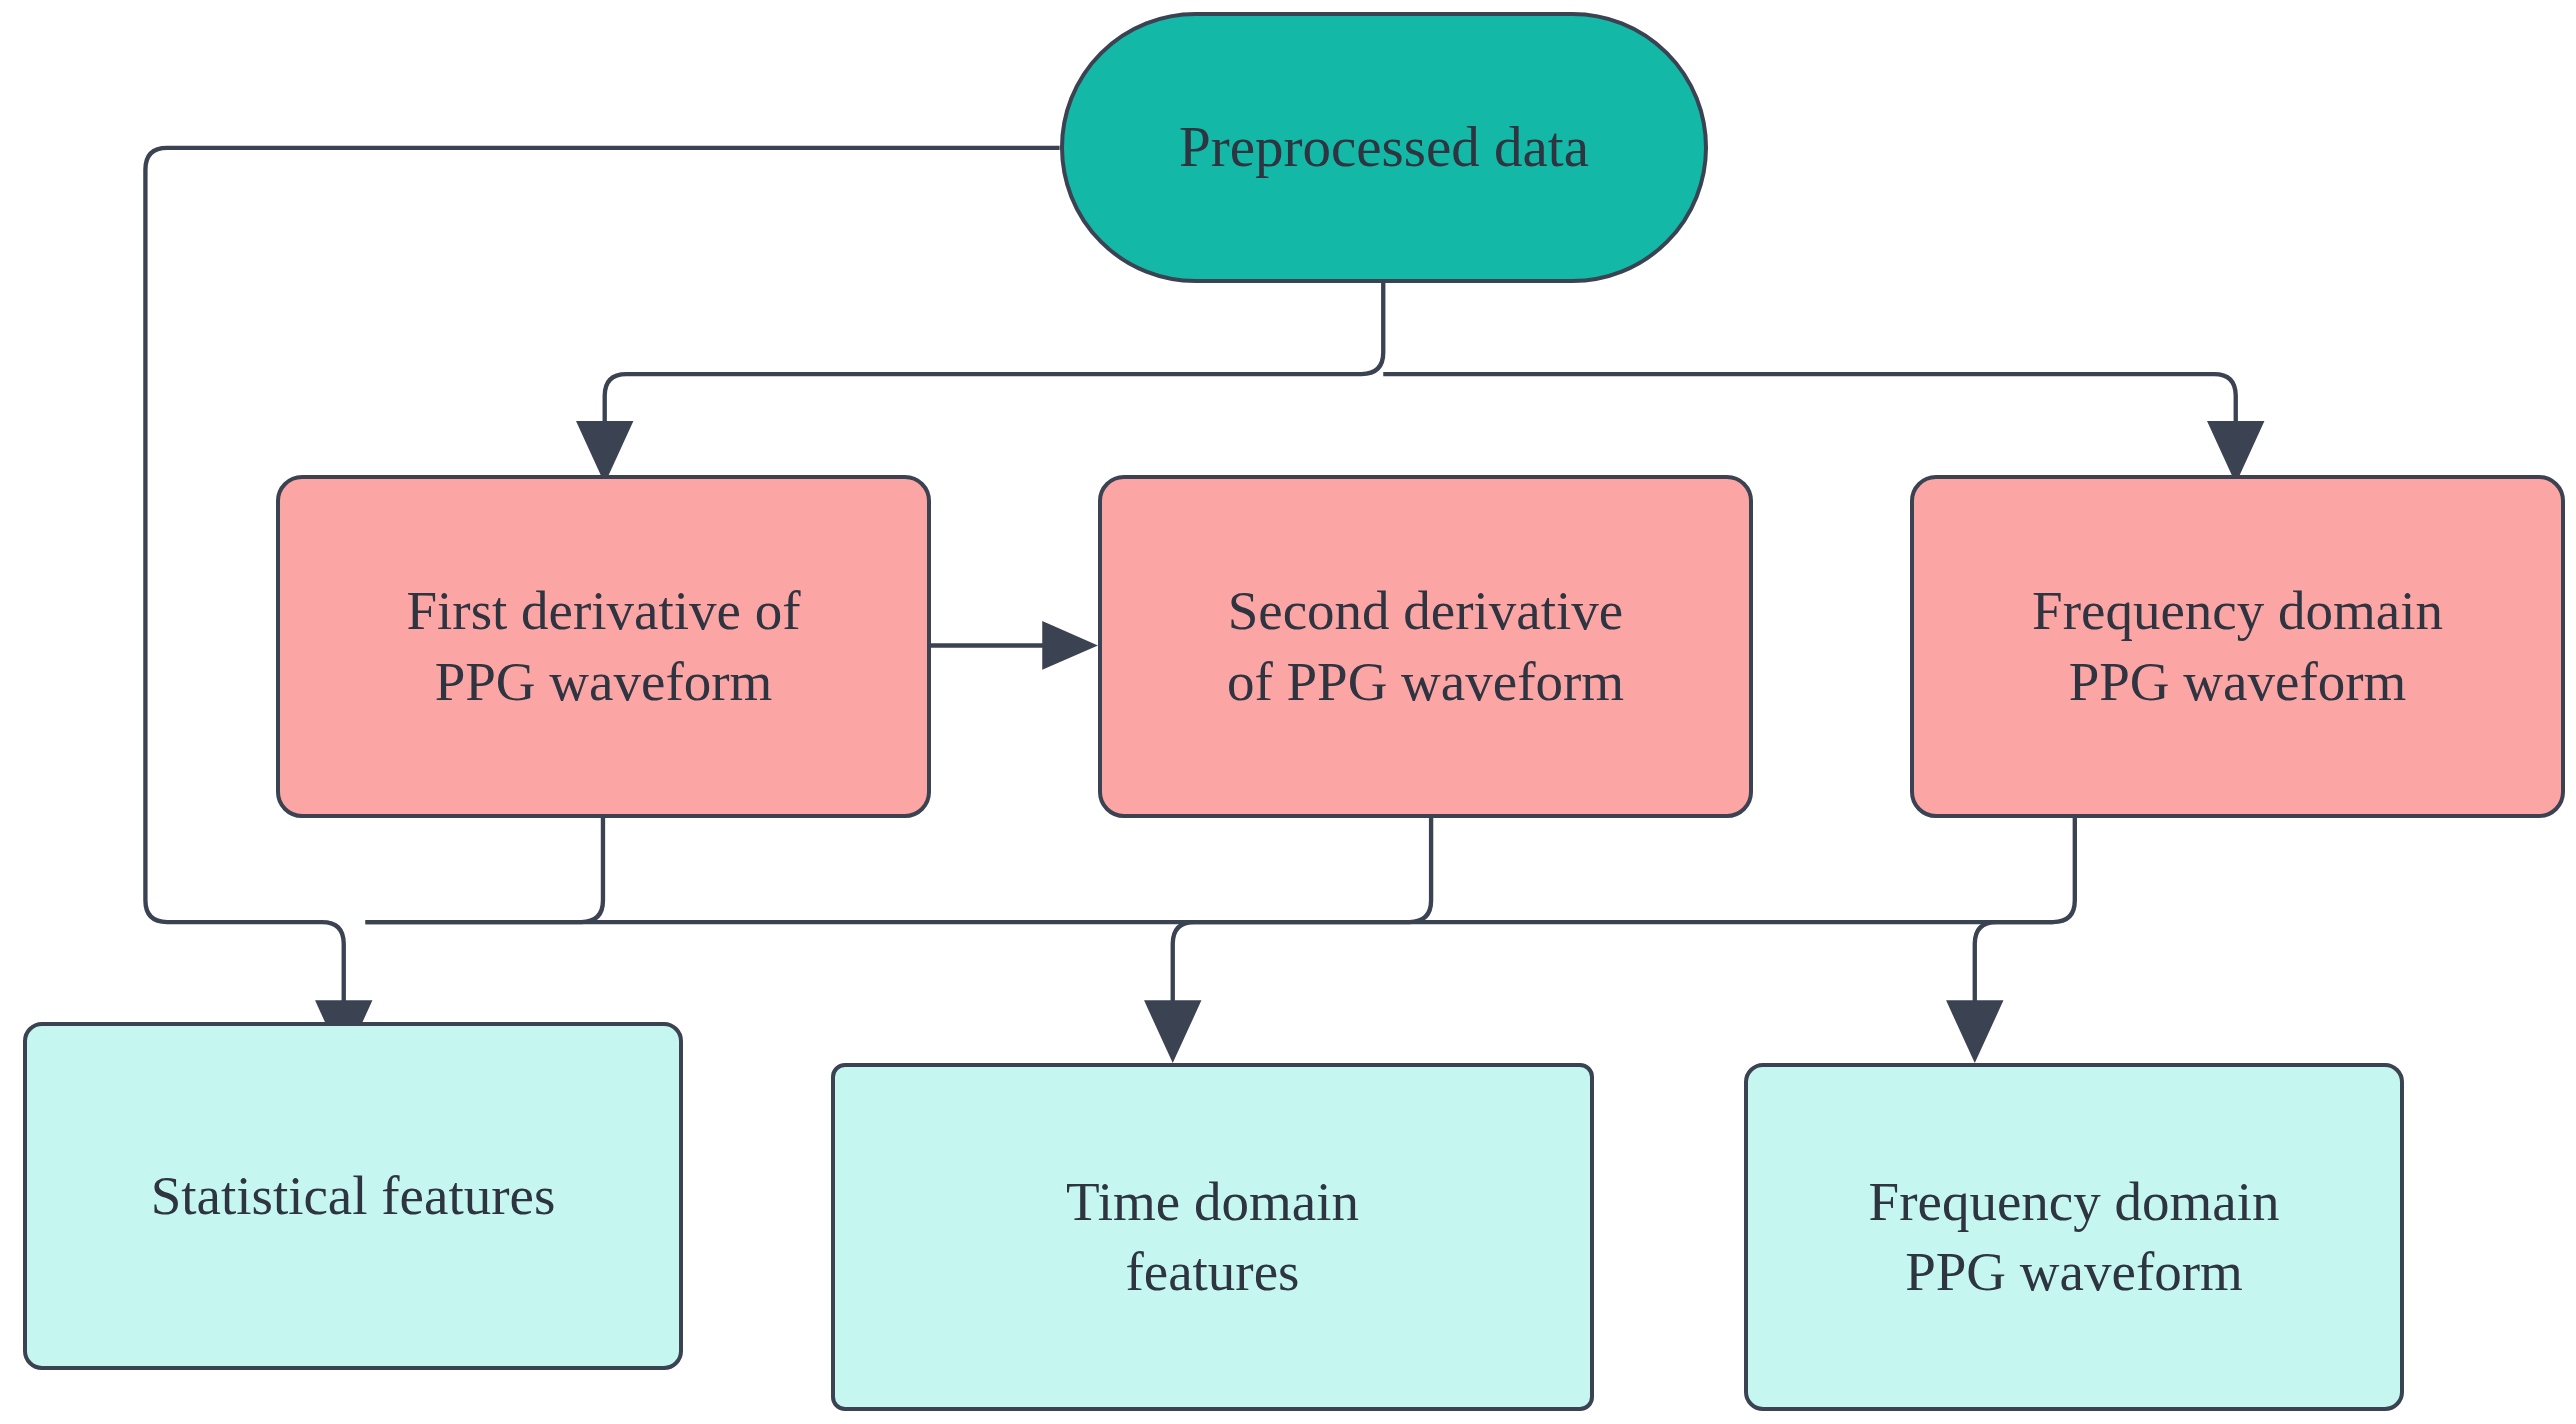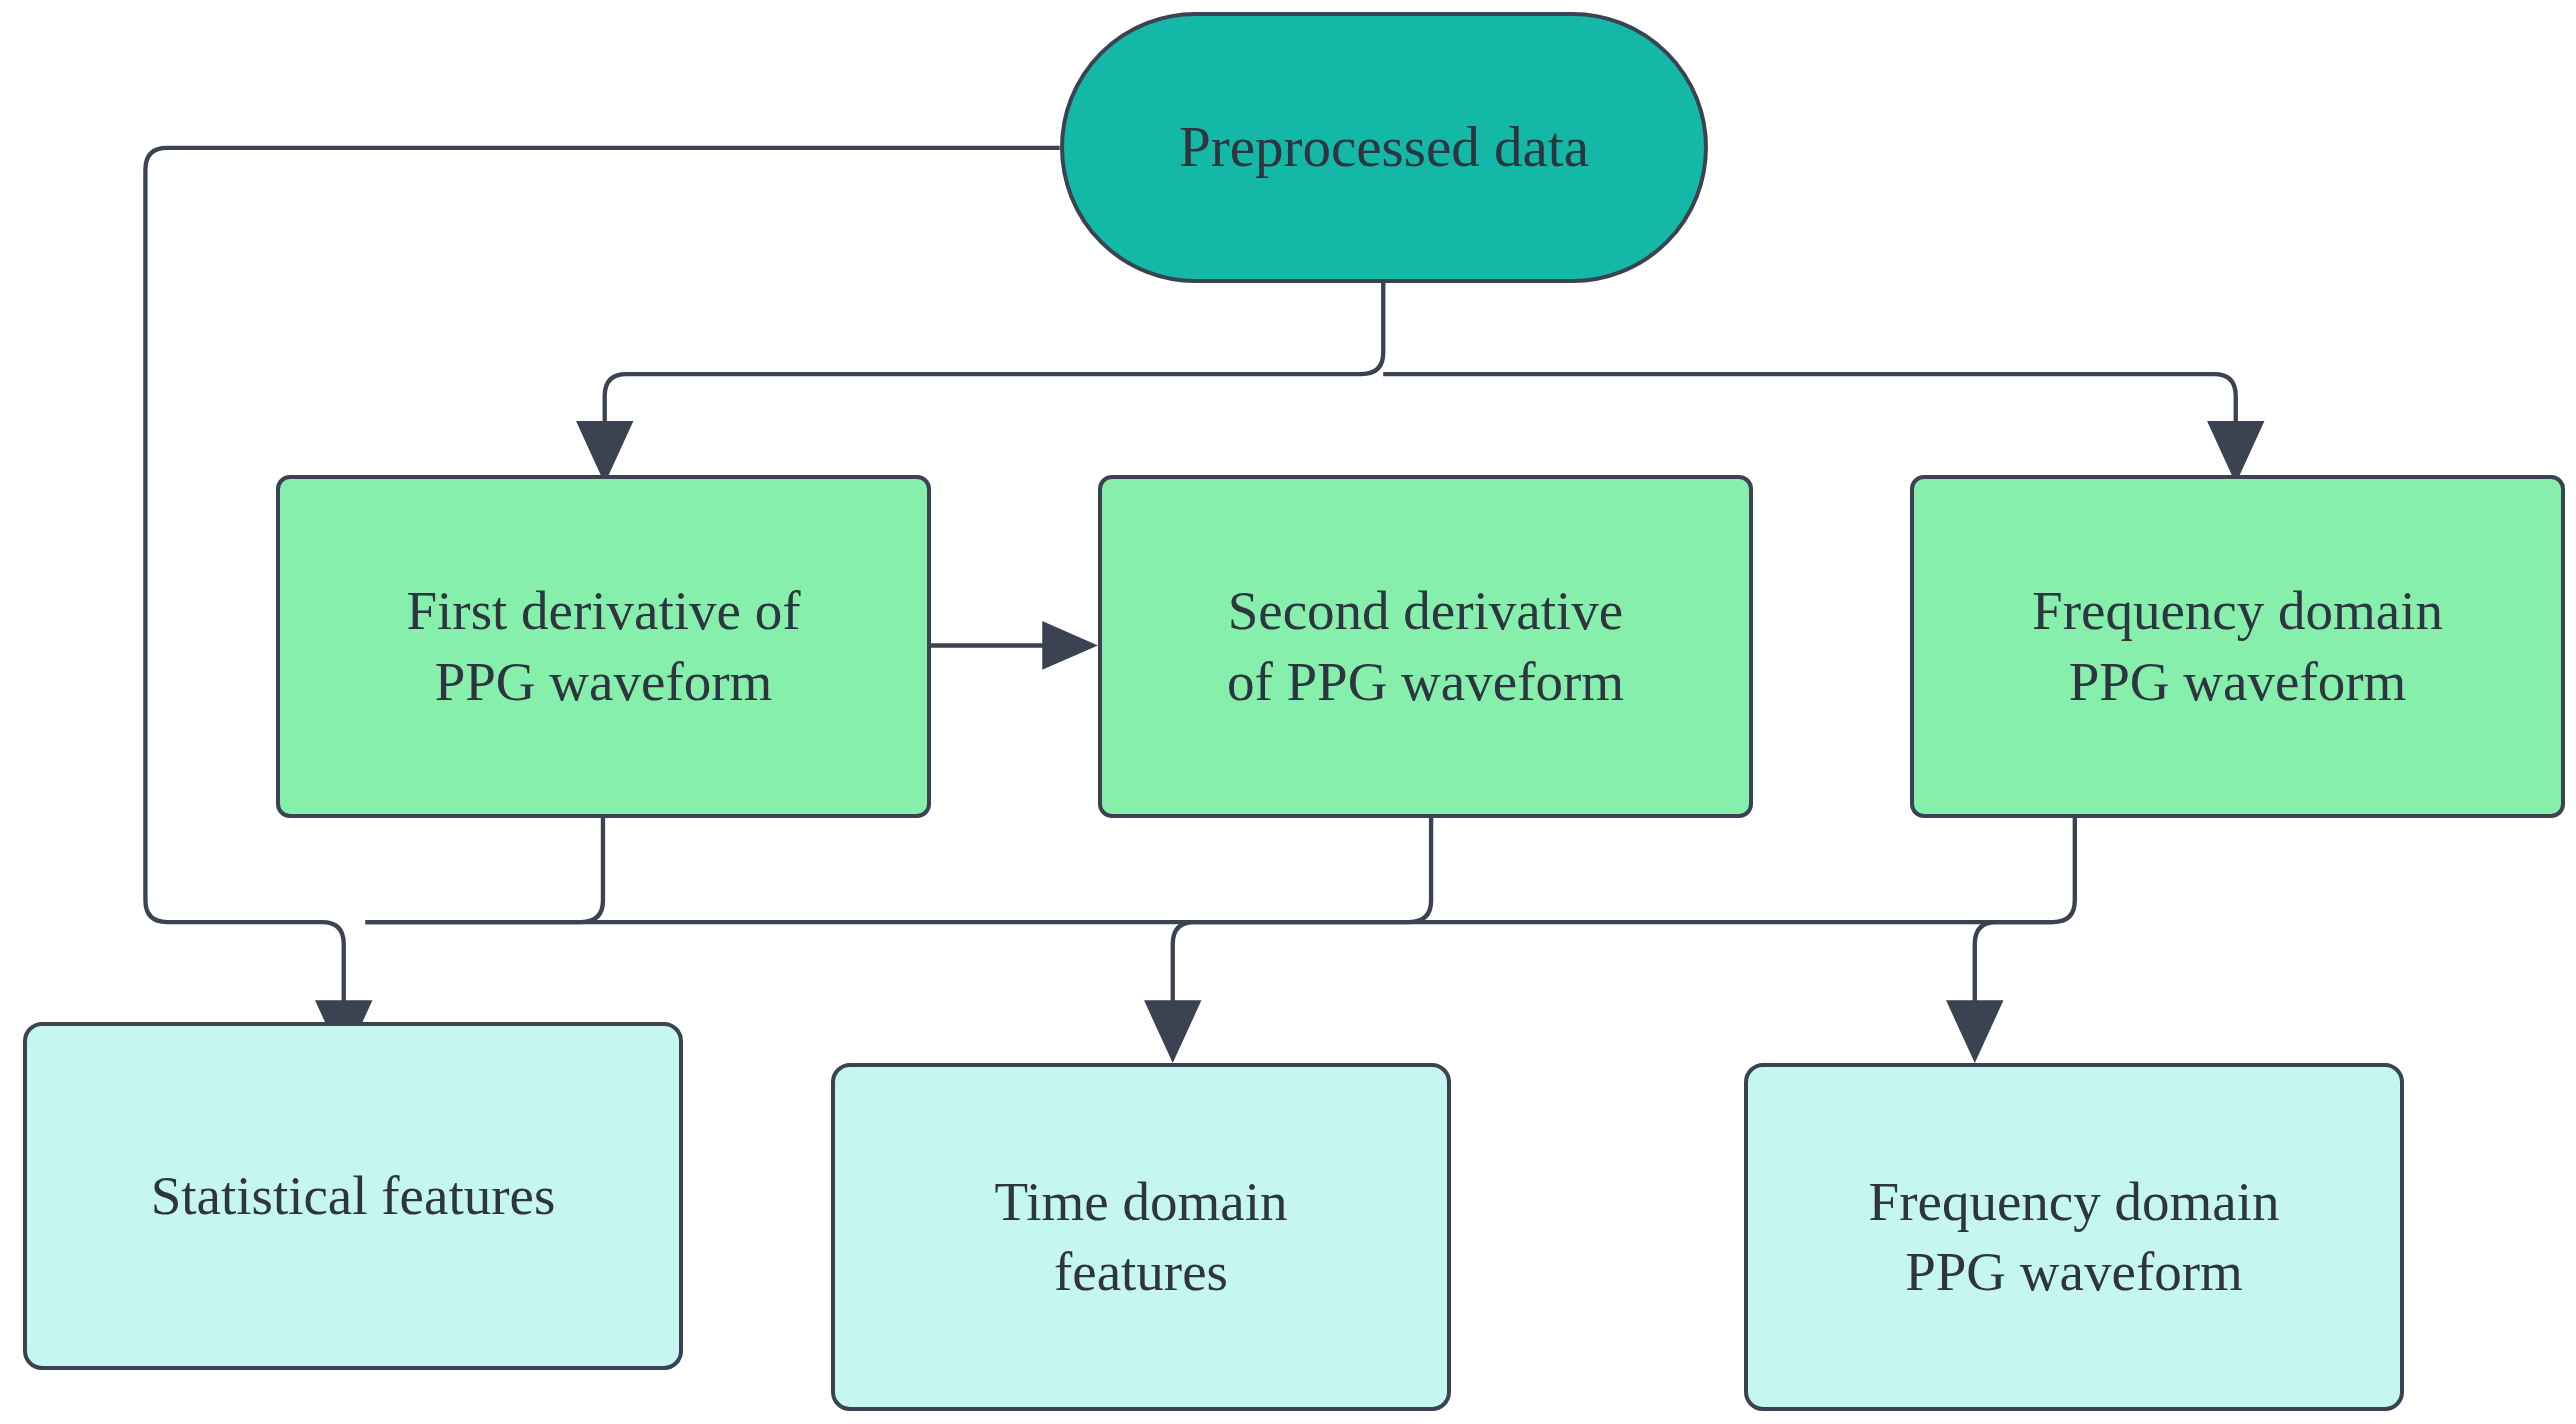--- a/index.html
+++ b/index.html
@@ -52,22 +52,22 @@
     display: block;
     white-space: pre-line;
     padding: 0 15.7px;
   }
   .node-start {
     background: #14b8a6;
     border-radius: 261px;
     font-size: 57px;
   }
   .node-process {
-    background: #86efac;
-    border-radius: 14px;
+    background: #fca5a5;
+    border-radius: 26px;
     font-size: 55px;
   }
   .node-output {
     background: #c5f7f0;
     border-radius: 19px;
     font-size: 55px;
   }
 </style>
 </head>
 <body>
@@ -115,21 +115,21 @@
 
   <div class="node node-process" style="left:1910px; top:475px; width:655px; height:343px;">
     <span class="node-label">Frequency domain
 PPG waveform</span>
   </div>
 
   <div class="node node-output" style="left:14px; top:1022px; width:660px; height:348px;margin-left:9px;">
     <span class="node-label">Statistical features</span>
   </div>
 
-  <div class="node node-output" style="left:831px; top:1063px; width:620px; height:348px;">
+  <div class="node node-output" style="left:831px; top:1063px; width:763px; height:348px;border-radius:14px;">
     <span class="node-label">Time domain
 features</span>
   </div>
 
   <div class="node node-output" style="left:1744px; top:1063px; width:660px; height:348px;">
     <span class="node-label">Frequency domain
 PPG waveform</span>
   </div>
 
 </div>

